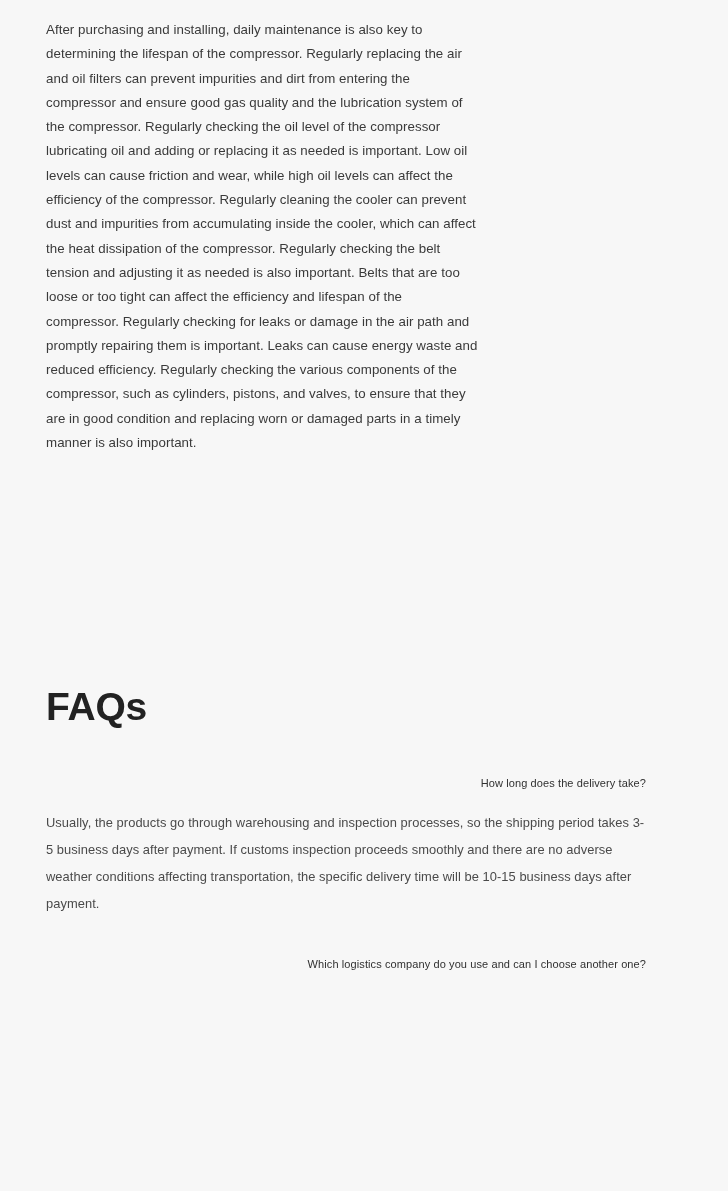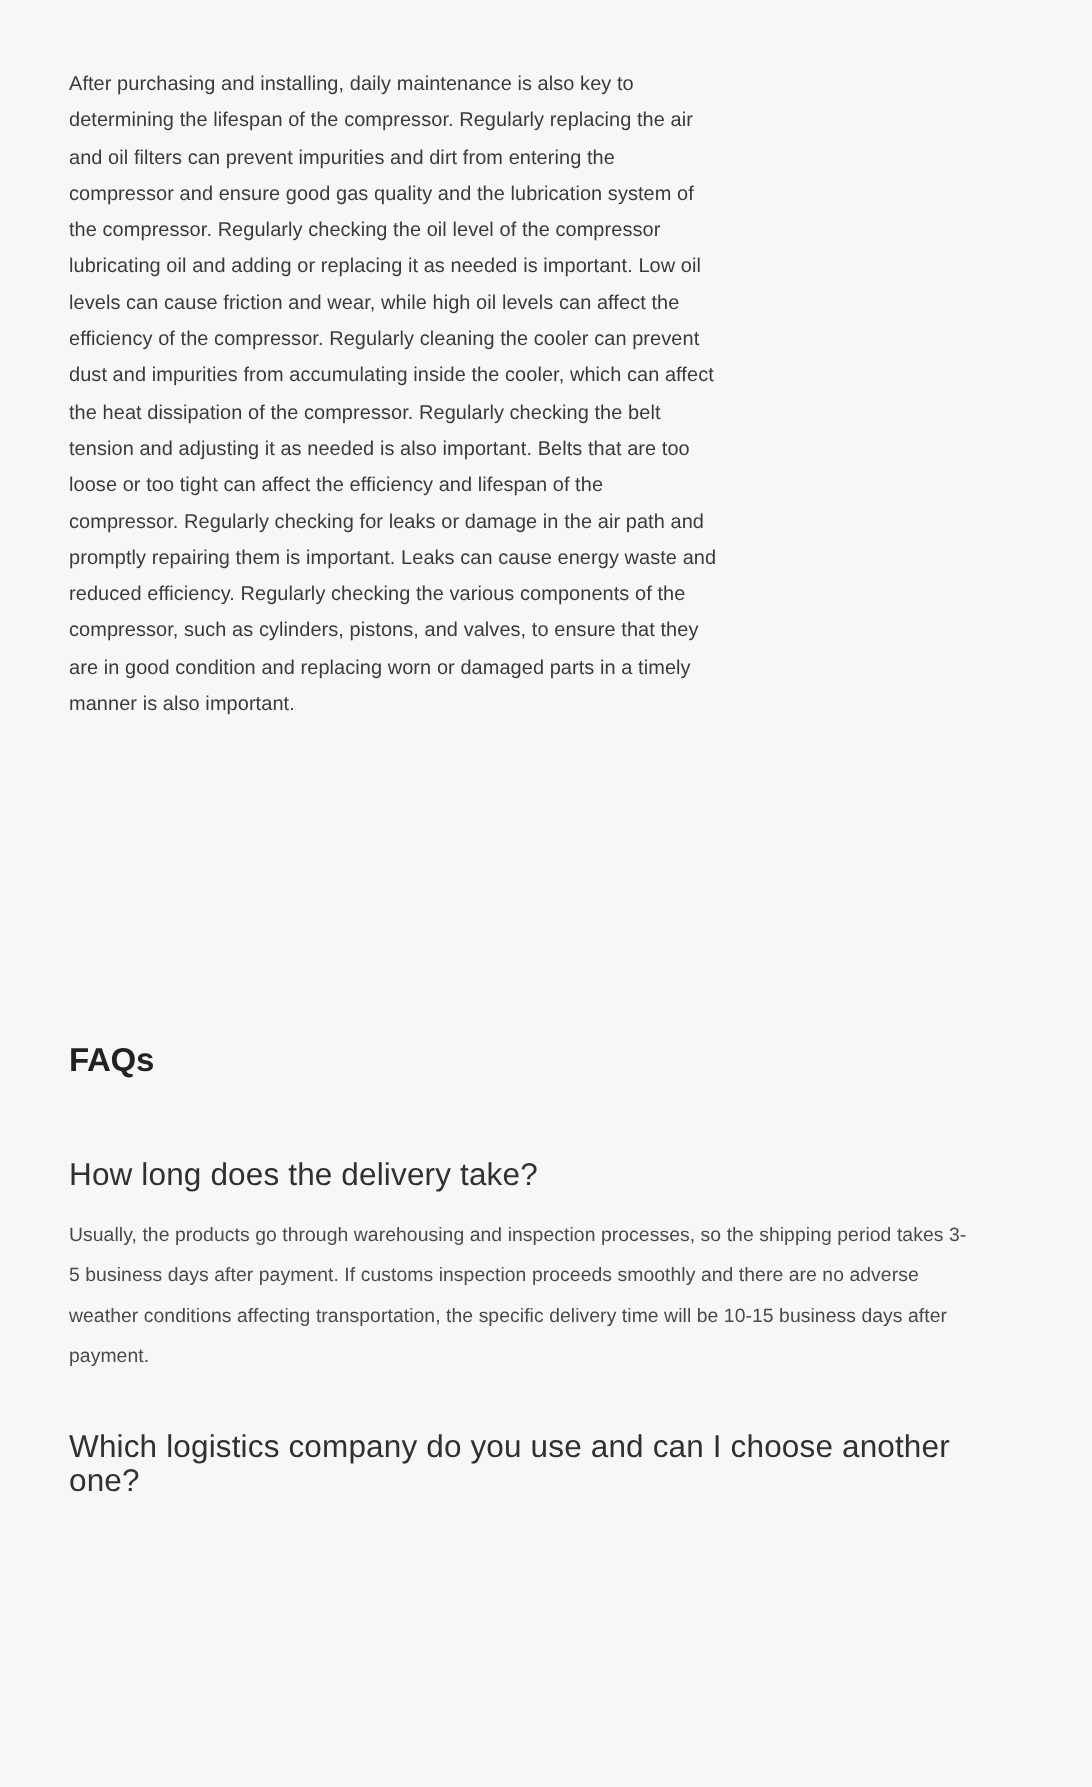--- a/index.html
+++ b/index.html
@@ -19,57 +19,57 @@
     width: 728px;
     min-height: 1191px;
     box-sizing: border-box;
     padding: 0;
   }
   .intro-block {
     position: absolute;
     left: 46px;
     top: 18px;
     width: 432px;
-    margin-top: 26px;
   }
   .intro-paragraph {
     margin: 0;
     font-size: 13.3px;
     line-height: 24.3px;
     color: #3a3a3a;
     text-align: left;
     letter-spacing: 0.05px;
   }
   .faq-section {
     position: absolute;
     left: 46px;
     top: 690px;
     width: 600px;
   }
   .faq-title {
     margin: 0 0 48px 0;
-    font-size: 22px;
+    font-size: 39px;
     line-height: 34px;
     font-weight: bold;
     color: #222222;
     letter-spacing: -0.2px;
   }
   .faq-item {
     margin-bottom: 36px;
   }
   .faq-item:last-child {
     margin-bottom: 0;
   }
   .faq-question {
     margin: 0 0 14px 0;
-    font-size: 21px;
+    font-size: 11px;
     line-height: 23px;
     font-weight: normal;
     color: #303030;
     letter-spacing: 0.1px;
+    text-align: right;
   }
   .faq-answer {
     margin: 0;
     font-size: 12.9px;
     line-height: 27px;
     color: #4a4a4a;
     letter-spacing: 0.05px;
   }
 </style>
 </head>

